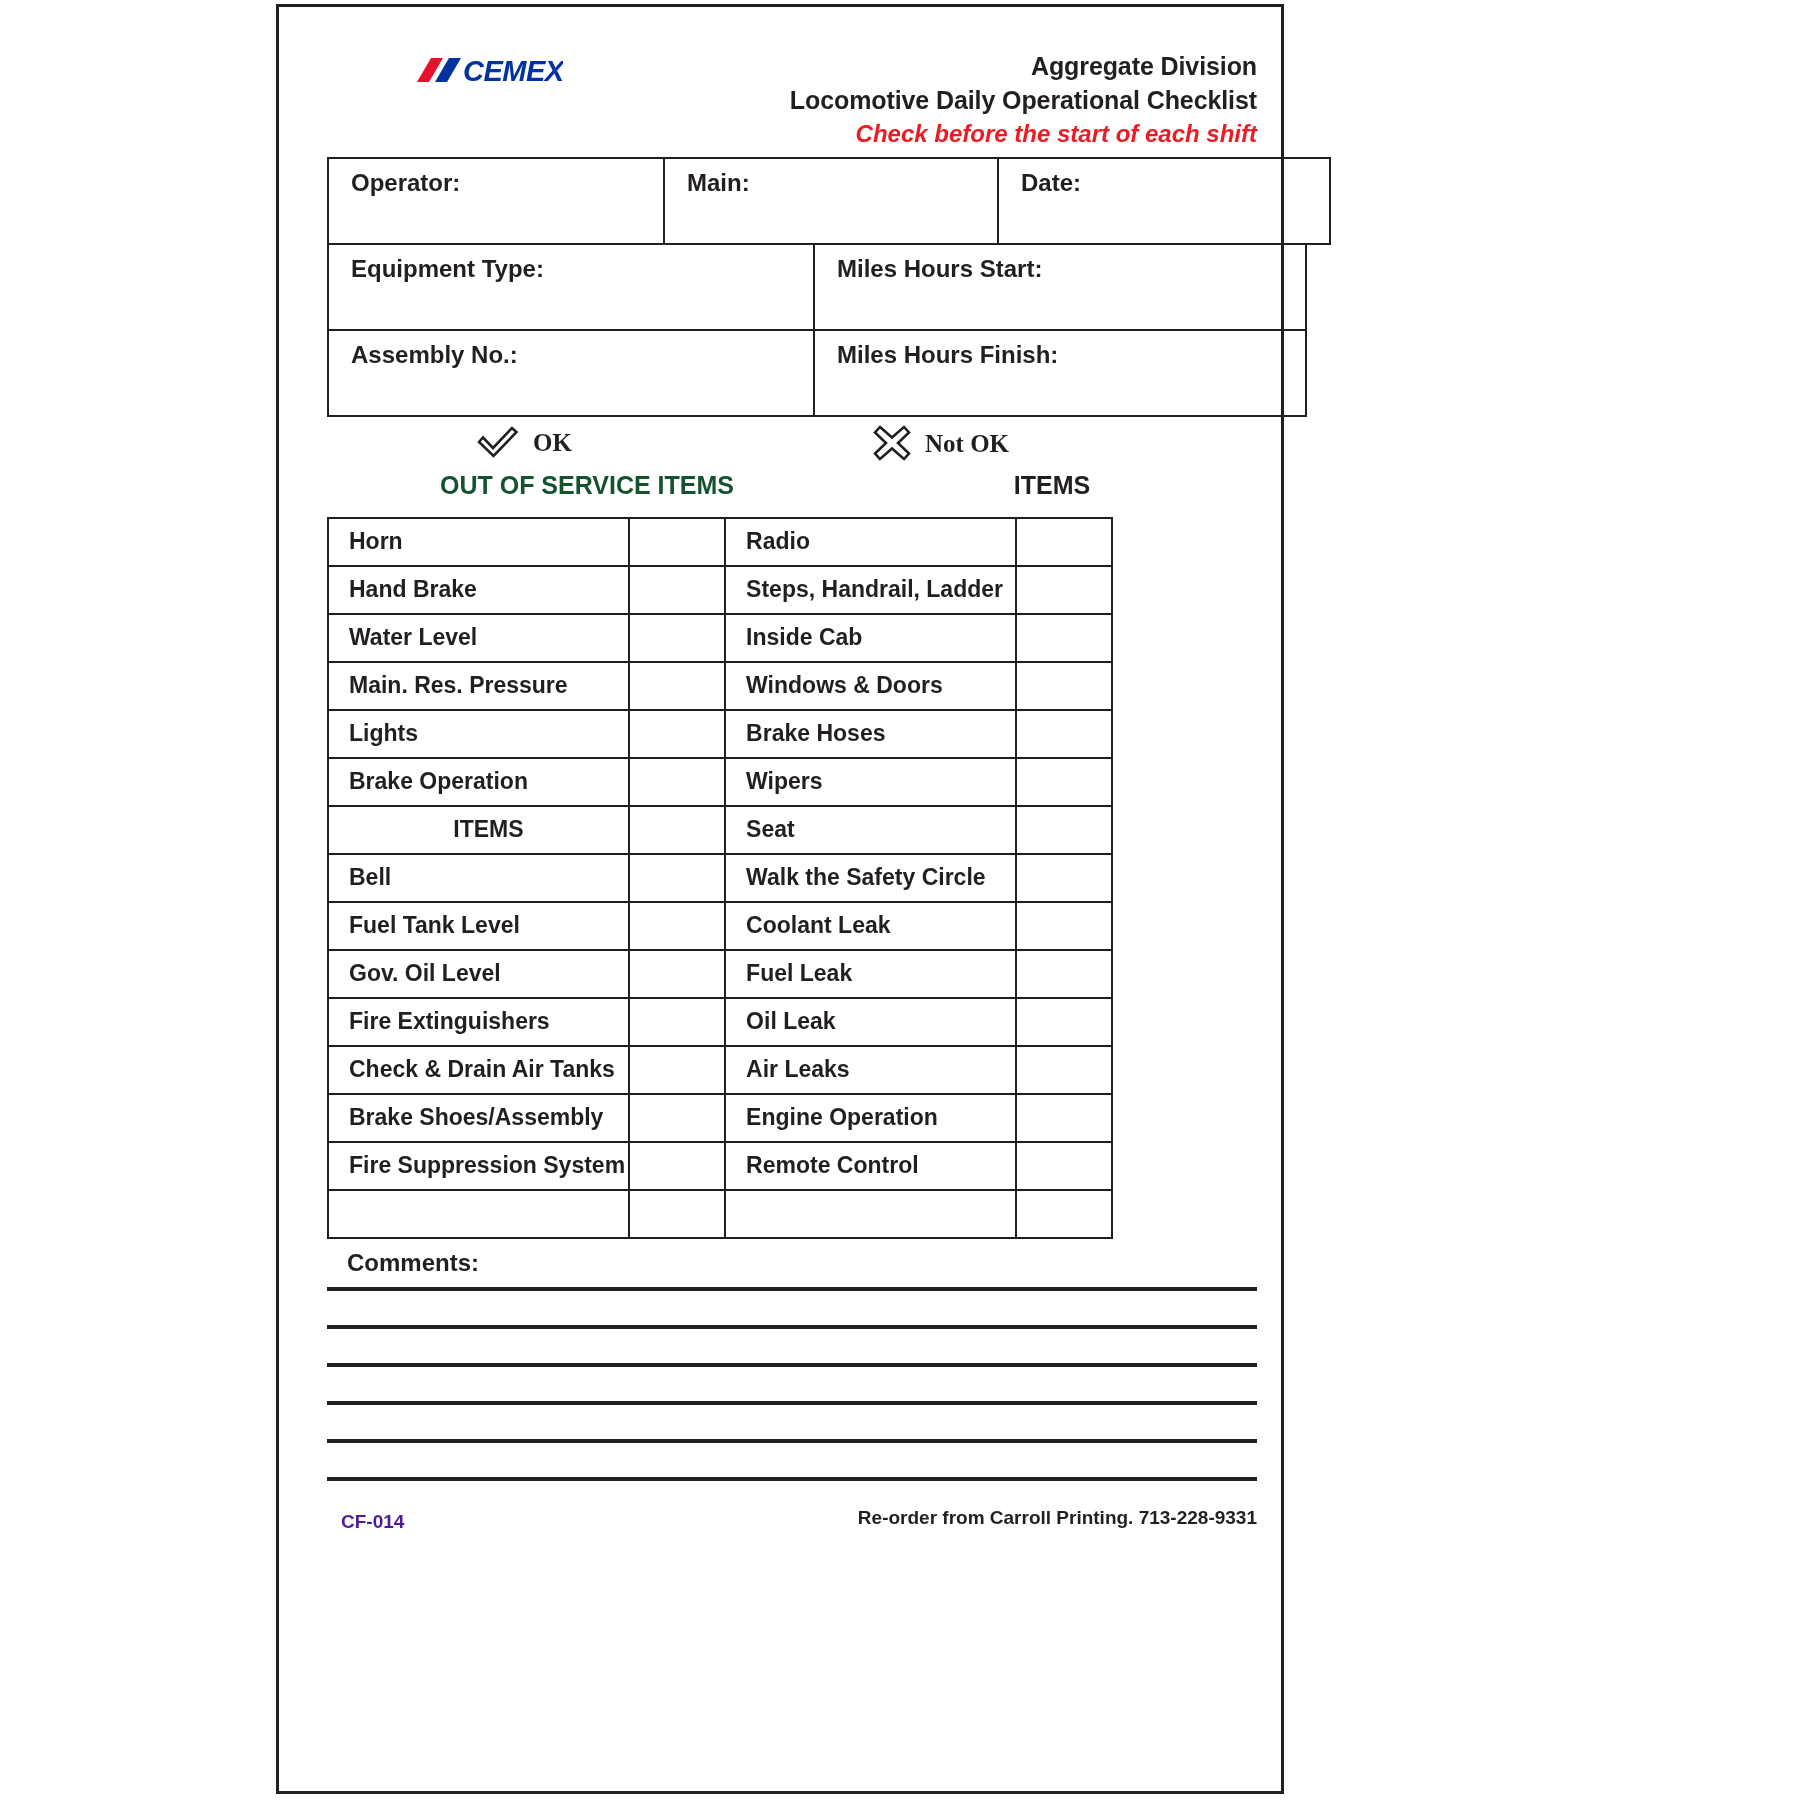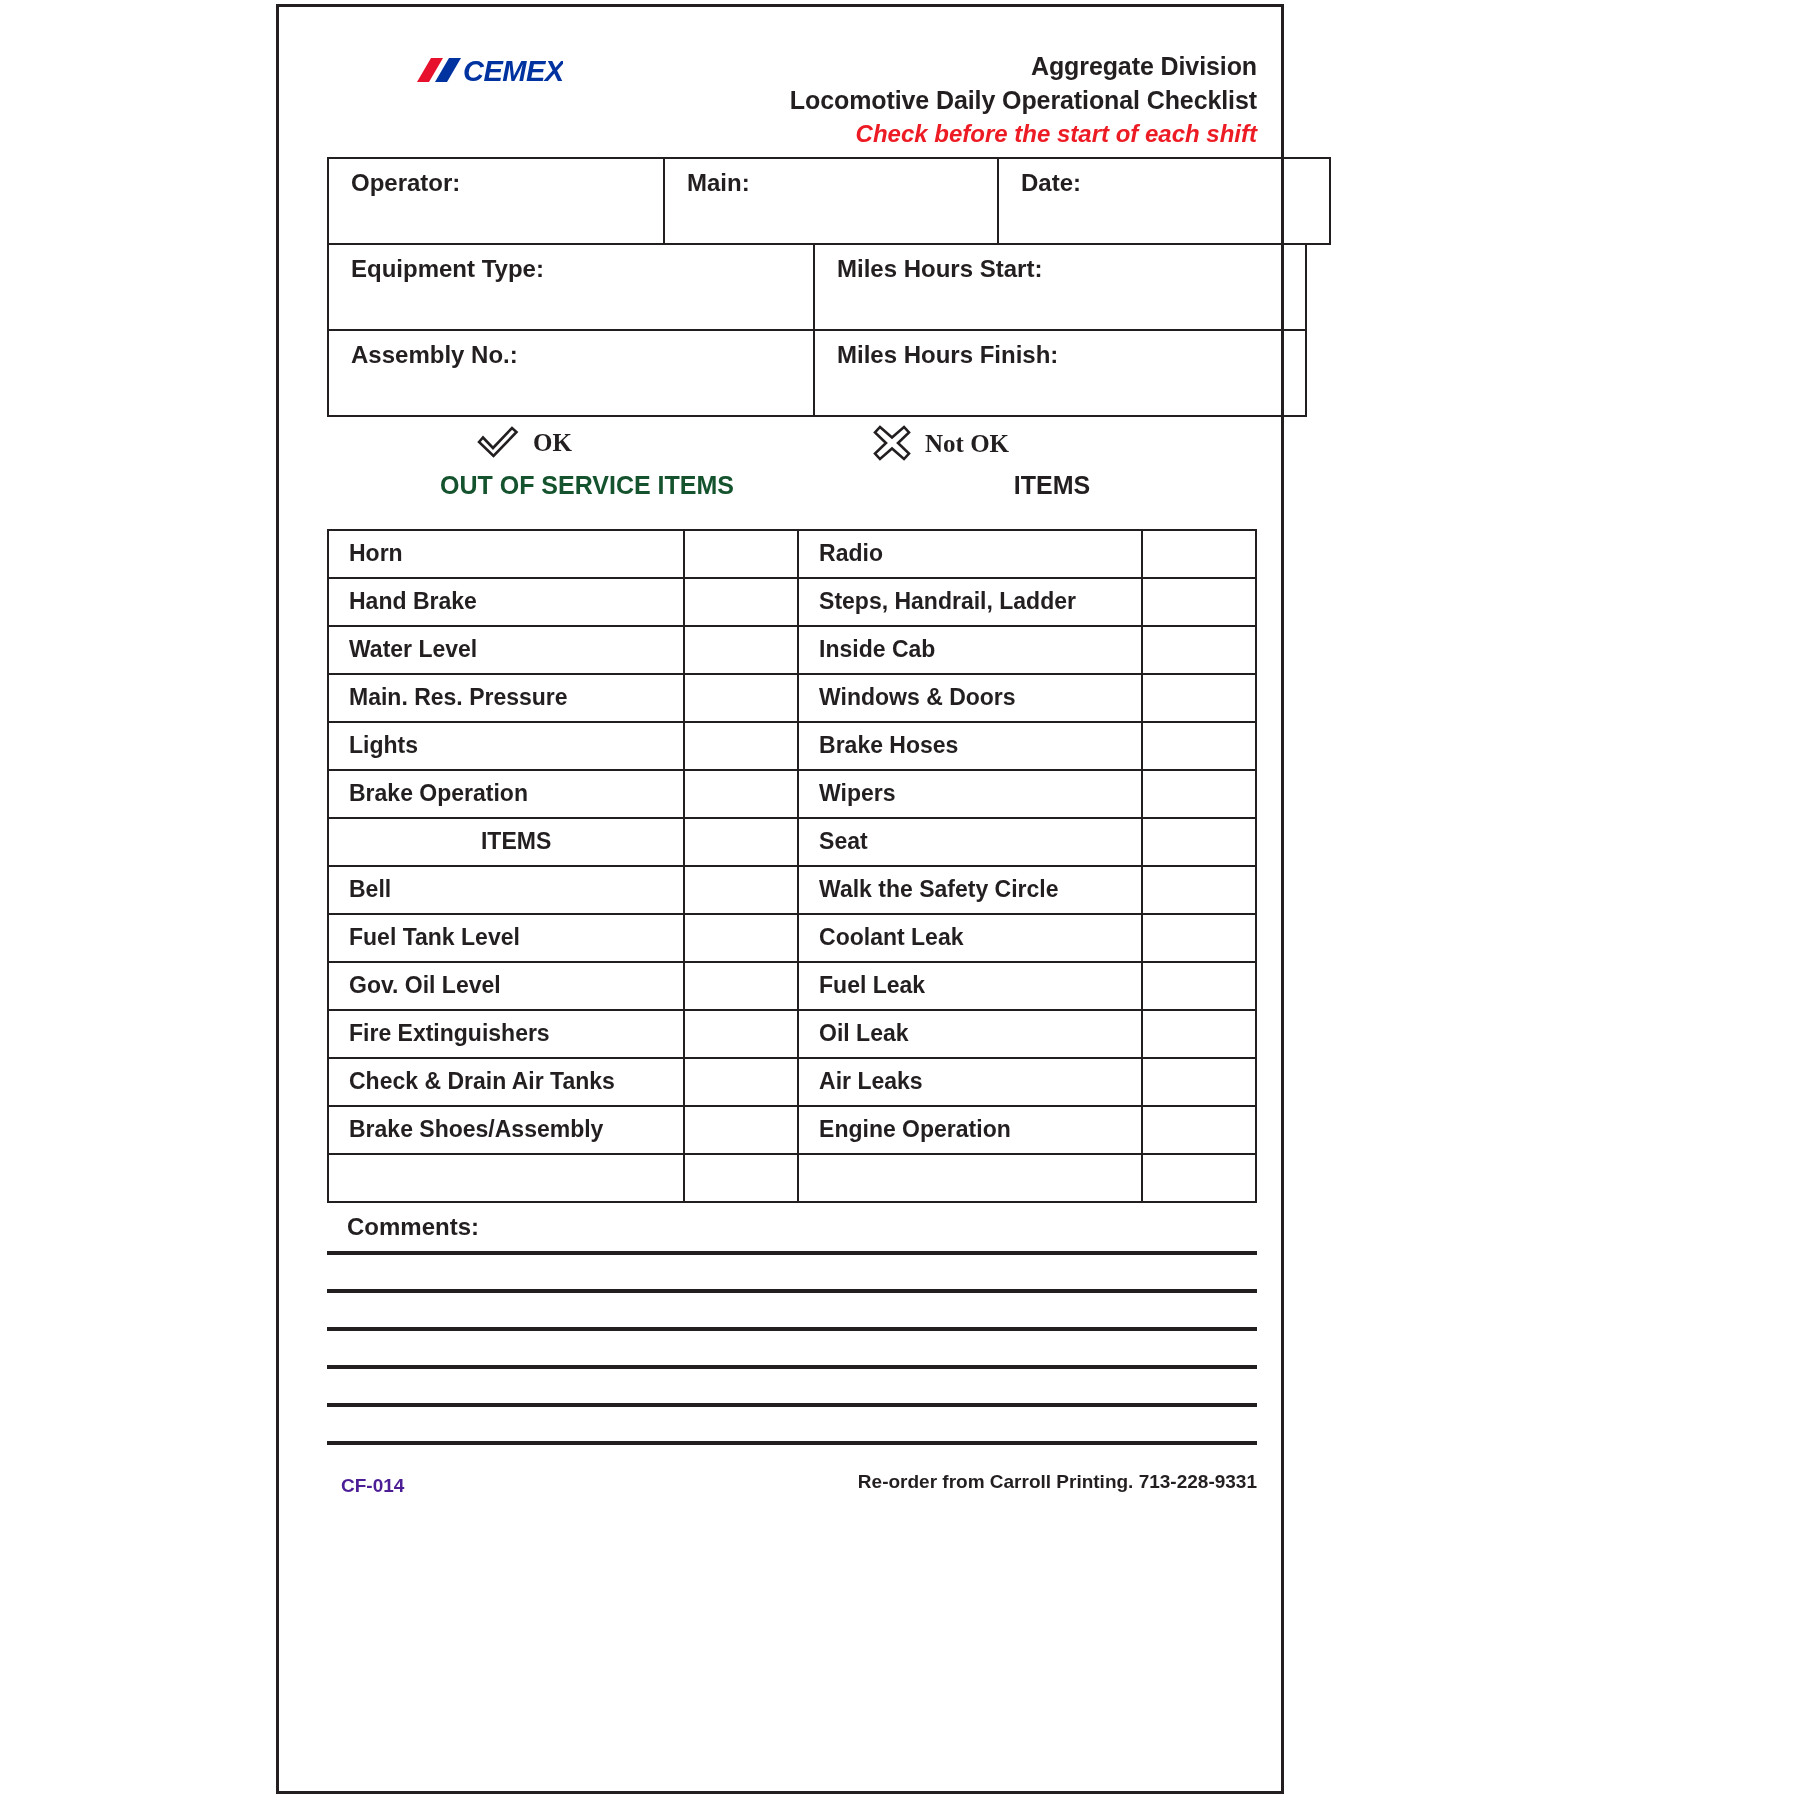--- a/index.html
+++ b/index.html
@@ -130,23 +130,22 @@
     width: 410px;
     text-align: center;
     font-size: 25px;
     font-weight: bold;
     color: #231f20;
   }
 
   
   table.checklist {
     border-collapse: collapse;
-    width: 930px;
+    width: 786px;
     table-layout: fixed;
-    margin-top: 12px;
   }
   table.checklist td {
     border: 2.5px solid #231f20;
     height: 44px;
     font-size: 23px;
     font-weight: bold;
     color: #231f20;
     padding: 0 0 2px 20px;
     vertical-align: middle;
     line-height: 1.05;
@@ -341,20 +340,26 @@
             <td class="c-label-r">Air Leaks</td>
             <td class="c-box-r"></td>
           </tr>
           <tr>
             <td class="c-label-l">Brake Shoes/Assembly</td>
             <td class="c-box-l"></td>
             <td class="c-label-r">Engine Operation</td>
             <td class="c-box-r"></td>
           </tr>
           <tr>
+            <td class="c-label-l">Fire Suppression System</td>
+            <td class="c-box-l"></td>
+            <td class="c-label-r">Remote Control</td>
+            <td class="c-box-r"></td>
+          </tr>
+          <tr>
             <td class="c-label-l"></td>
             <td class="c-box-l"></td>
             <td class="c-label-r"></td>
             <td class="c-box-r"></td>
           </tr>
         </tbody>
     </table>
 
     <div class="comments">
       <div class="comments-label">Comments:</div>

